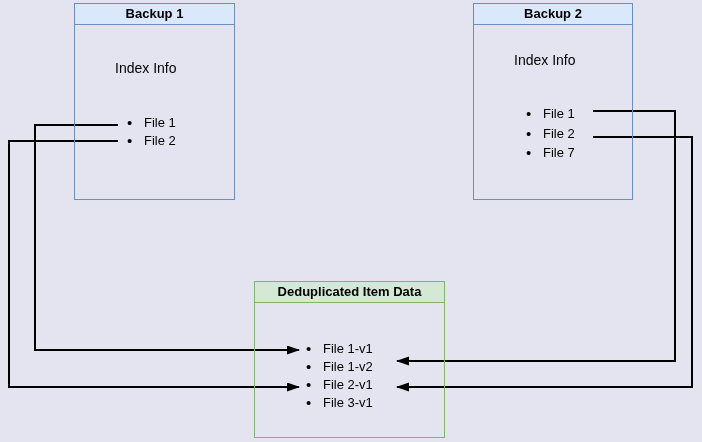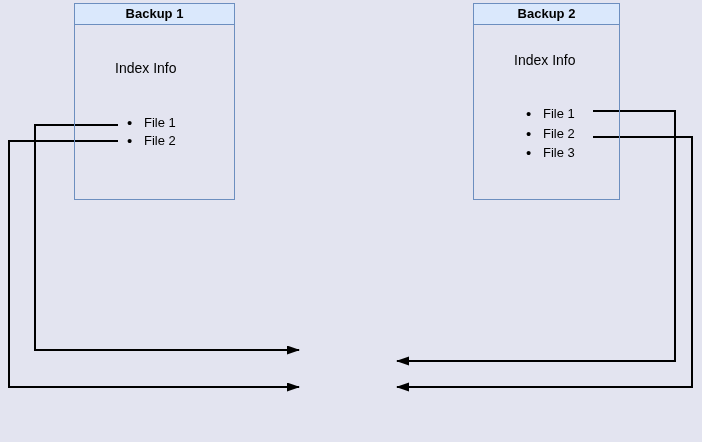--- a/index.html
+++ b/index.html
@@ -69,21 +69,21 @@
     content: "\2022";
     position: absolute;
     left: 0;
     font-size: 15px;
   }
   
   #backup1 { left: 74px; top: 3px; width: 161px; height: 197px; }
   #backup1 .subtitle { left: 27px; top: 56px; }
   #backup1 ul.bullet-list { left: 52px; top: 110px; }
   
-  #backup2 { left: 473px; top: 3px; width: 147px; height: 197px; }
+  #backup2 { left: 473px; top: 3px; width: 160px; height: 197px; }
   #backup2 .subtitle { left: 27px; top: 48px; }
   #backup2 ul.bullet-list { left: 52px; top: 100px; }
   #backup2 ul.bullet-list li { line-height: 19.5px; }
   
   #dedup { left: 254px; top: 281px; width: 191px; height: 157px; }
   #dedup ul.bullet-list { left: 51px; top: 58px; }
   .connector {
     fill: none;
     stroke: #000;
     stroke-width: 2;
@@ -115,18 +115,27 @@
       <li>File 2</li>
     </ul>
   </div>
 
   <div class="box blue" id="backup2">
     <div class="box-title">Backup 2</div>
     <div class="subtitle">Index Info</div>
     <ul class="bullet-list">
       <li>File 1</li>
       <li>File 2</li>
-      <li>File 3</li>
+      <li>File 7</li>
     </ul>
   </div>
 
+  <div class="box green" id="dedup">
+    <div class="box-title">Deduplicated Item Data</div>
+    <ul class="bullet-list">
+      <li>File 1-v1</li>
+      <li>File 1-v2</li>
+      <li>File 2-v1</li>
+      <li>File 3-v1</li>
+    </ul>
+  </div>
 
 </div>
 
 </body></html>

